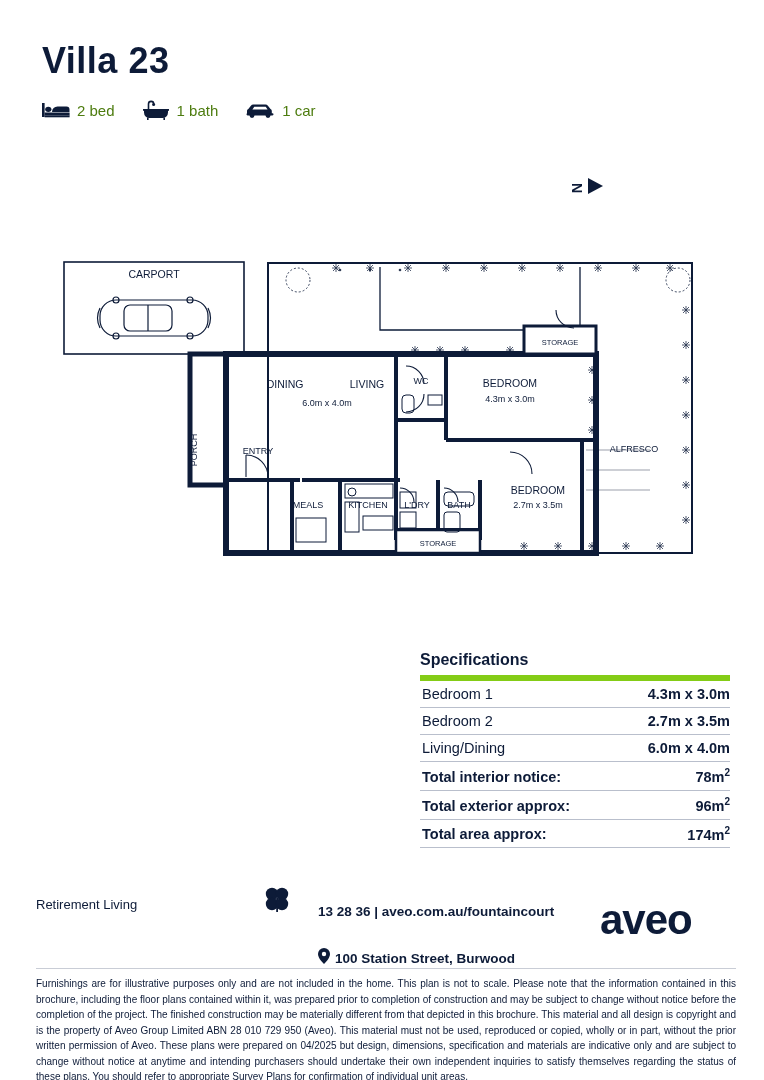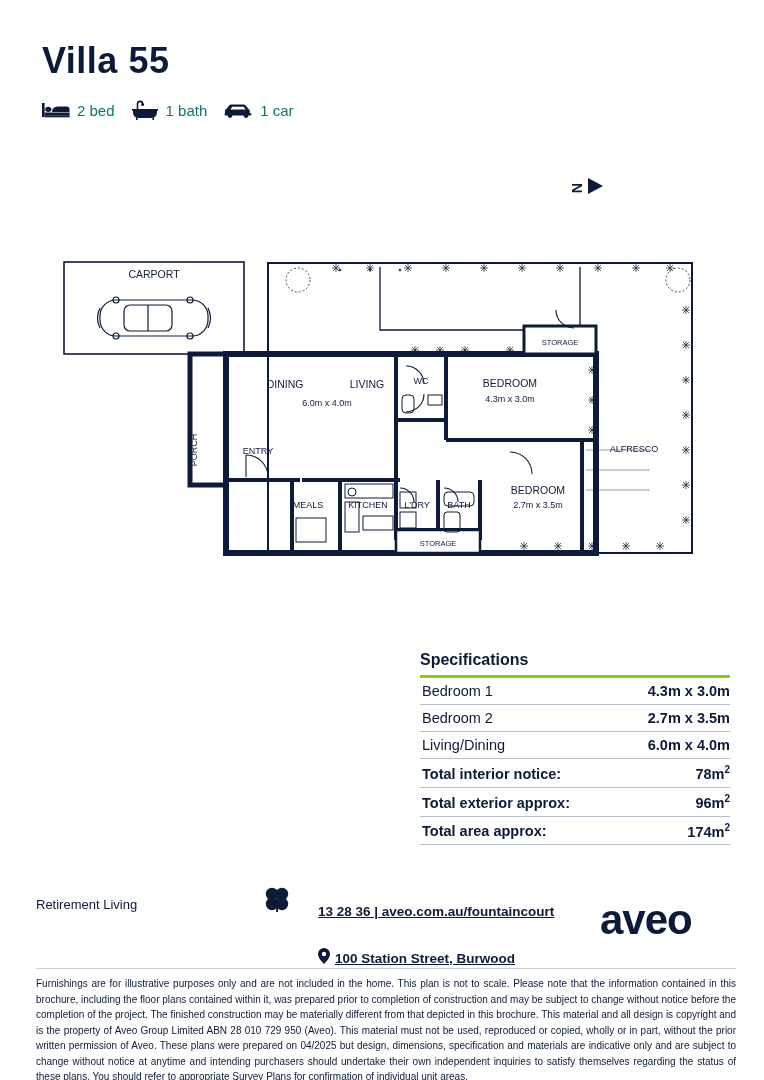--- a/index.html
+++ b/index.html
@@ -22,23 +22,23 @@
     font-size: 36px;
     font-weight: bold;
     letter-spacing: 0.5px;
     color: #0d1b38;
   }
   .features {
     position: absolute;
     left: 42px; top: 100px;
     display: flex;
     align-items: center;
-    gap: 16px;
+    gap: 27px;
     font-size: 15px;
-    color: #0f766e;
+    color: #4d7c0f;
   }
   .feature { display: flex; align-items: center; gap: 7px; }
   .feature svg { display: block; }
 
   
   .north {
     position: absolute;
     left: 572px; top: 175px;
     display: flex; align-items: center; gap: 2px;
   }
@@ -65,36 +65,36 @@
     color: #0d1b38;
   }
   .spec-row {
     display: flex;
     justify-content: space-between;
     align-items: baseline;
     padding: 5px 0 5px 2px;
     border-top: 1px solid #b9bfcc;
     font-size: 14.5px;
   }
-  .spec-row:first-of-type { border-top: 3px solid #84cc16; }
+  .spec-row:first-of-type { border-top: 6px solid #84cc16; }
   .spec-row.total { font-weight: bold; }
   .spec-row .val { font-weight: bold; }
   .spec-row .lbl { font-weight: inherit; }
   .sup { font-size: 10px; vertical-align: super; }
   .brand {
     position: absolute; left: 36px; top: 895px;
   }
   .brand .name { font-size: 30px; font-weight: bold; color: #0d1b38; letter-spacing: 0px; }
   .brand .sub { font-size: 13px; color: #0d1b38; margin-top: 2px; }
 
   .clover { position: absolute; left: 262px; top: 884px; }
 
   .contact {
     position: absolute; left: 318px; top: 902px;
-    font-size: 13.5px; font-weight: bold; color: #0d1b38; line-height: 1.45; text-decoration: underline;
+    font-size: 13.5px; font-weight: bold; color: #0d1b38; line-height: 1.45;
   }
   .contact .line2 { display: flex; align-items: center; gap: 5px; margin-top: 26px; }
 
   .aveo {
     position: absolute; left: 600px; top: 896px;
     font-size: 42px; font-weight: bold; color: #0d1b38; letter-spacing: -1px; text-align: right;
   }
 
   
   .disclaimer {
@@ -113,21 +113,21 @@
   
   .rm { font-family: "Liberation Sans", sans-serif; font-size: 10.5px; fill: #0d1b38; text-anchor: middle; }
   .rm-s { font-family: "Liberation Sans", sans-serif; font-size: 9px; fill: #0d1b38; text-anchor: middle; }
   .rm-xs { font-family: "Liberation Sans", sans-serif; font-size: 7.5px; fill: #0d1b38; text-anchor: middle; }
 </style>
 </head>
 <body>
 
 <div class="page">
 
-  <div class="title">Villa 55</div>
+  <div class="title">Villa 23</div>
 
   <div class="features">
     <div class="feature">
       <span>
         <svg width="28" height="18" viewBox="0 0 28 18">
           <rect x="0" y="2" width="2.6" height="14" fill="#0d1b38"></rect>
           <rect x="2.6" y="11.5" width="25" height="3.2" fill="#0d1b38"></rect>
           <rect x="2.6" y="14.7" width="25" height="1.6" fill="#0d1b38"></rect>
           <path d="M10 11 a5.5 5.5 0 0 1 5.5 -5.5 h9 a3 3 0 0 1 3 3 v2.5 z" fill="#0d1b38"></path>
           <ellipse cx="6.3" cy="8.3" rx="3.1" ry="2.6" fill="#0d1b38"></ellipse>

